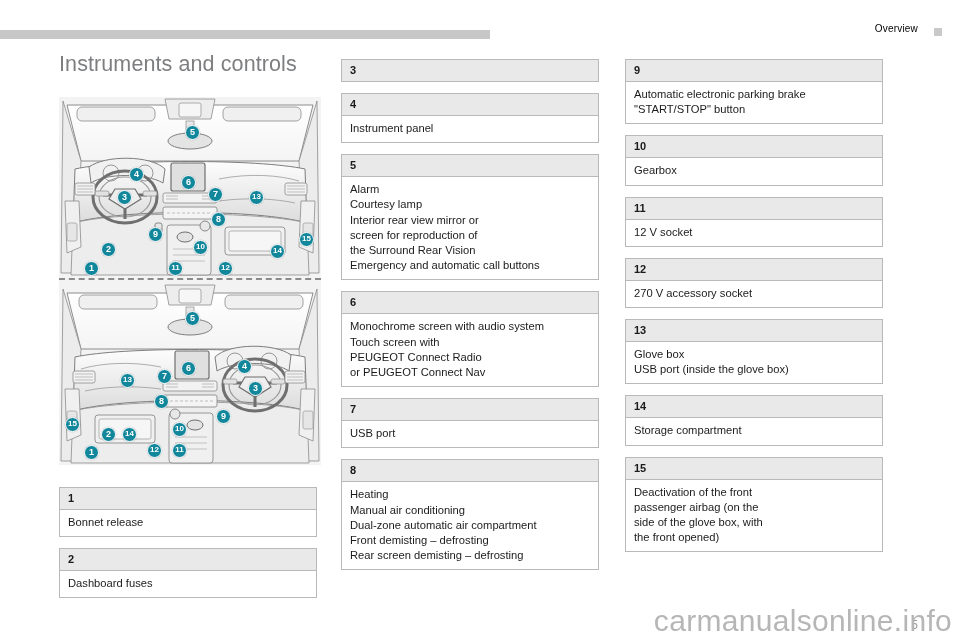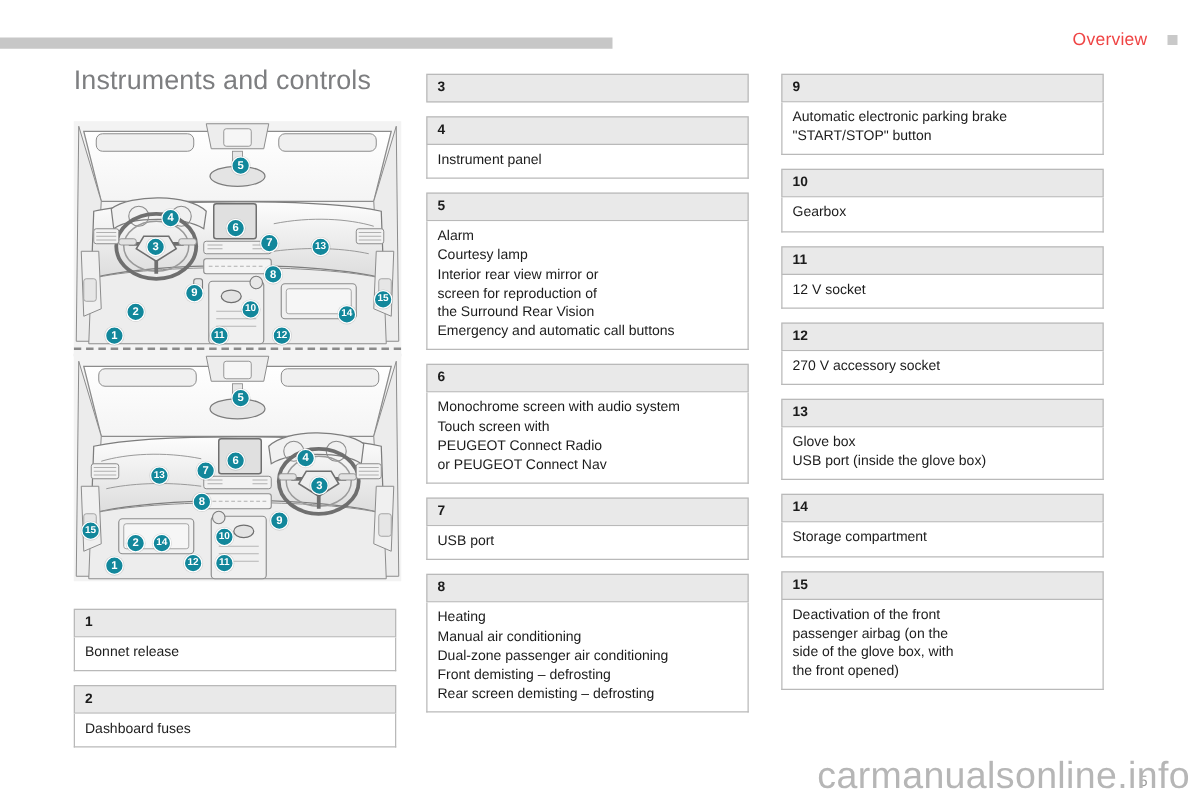--- a/index.html
+++ b/index.html
@@ -14,21 +14,21 @@
   .page { position: relative; width: 960px; height: 640px; background: #fff; }
 
   
   .header { position: absolute; left: 0; top: 0; width: 960px; height: 48px; }
   .header-bar {
     position: absolute; left: 0; top: 30px; width: 490px; height: 9px;
     background: #c7c7c7;
   }
   .header-title {
     position: absolute; right: 42px; top: 23px;
-    font-size: 14px; color: #ef4444; letter-spacing: .2px;
+    font-size: 10px; color: #000000; letter-spacing: .2px;
   }
   .header-marker {
     position: absolute; right: 18px; top: 28px;
     width: 8px; height: 8px; background: #c9c9c9;
   }
 
   
   .page-title {
     position: absolute; left: 59px; top: 52px;
     font-size: 21.5px; font-weight: 400; color: #7d7e80;
@@ -329,21 +329,21 @@
       <div class="entry-body">
         <span class="ln">USB port</span>
       </div>
     </div>
 
     <div class="entry">
       <div class="entry-num">8</div>
       <div class="entry-body">
         <span class="ln">Heating</span>
         <span class="ln">Manual air conditioning</span>
-        <span class="ln">Dual-zone passenger air conditioning</span>
+        <span class="ln">Dual-zone automatic air compartment</span>
         <span class="ln">Front demisting – defrosting</span>
         <span class="ln">Rear screen demisting – defrosting</span>
       </div>
     </div>
   </div>
 
   <div class="col col-right">
 
     <div class="entry">
       <div class="entry-num">9</div>

